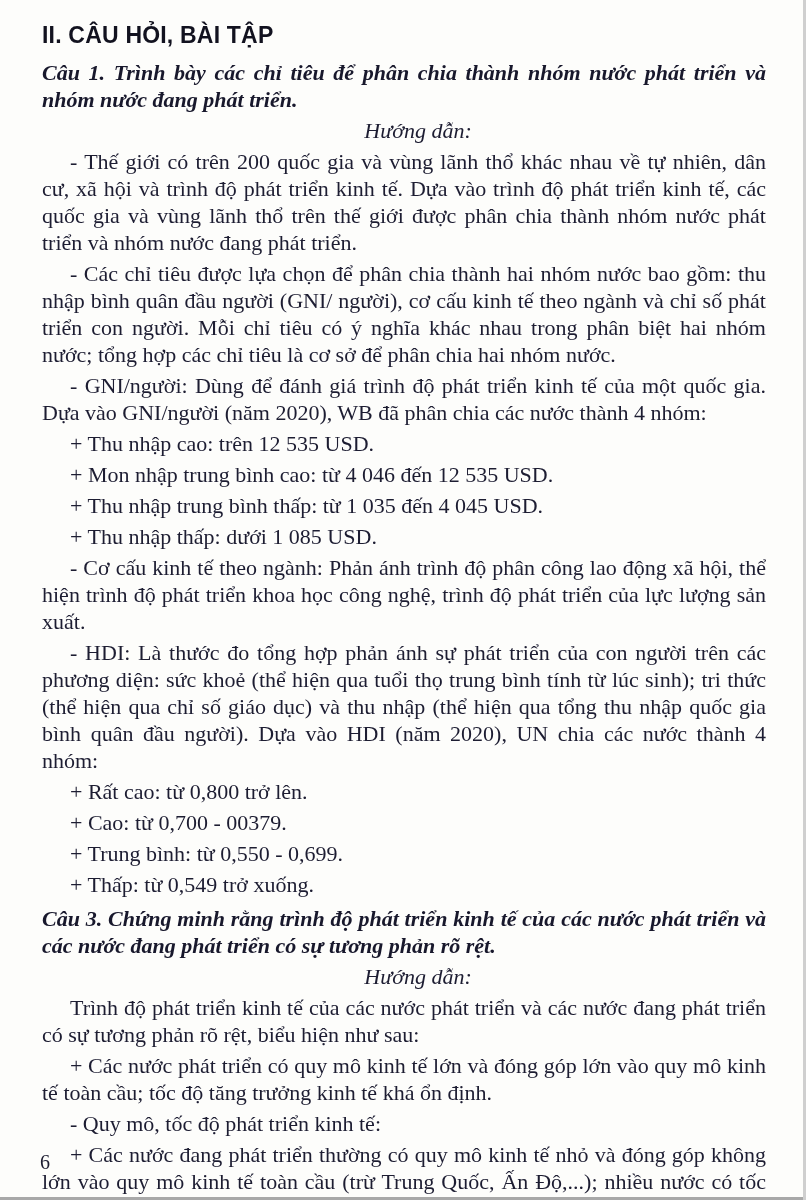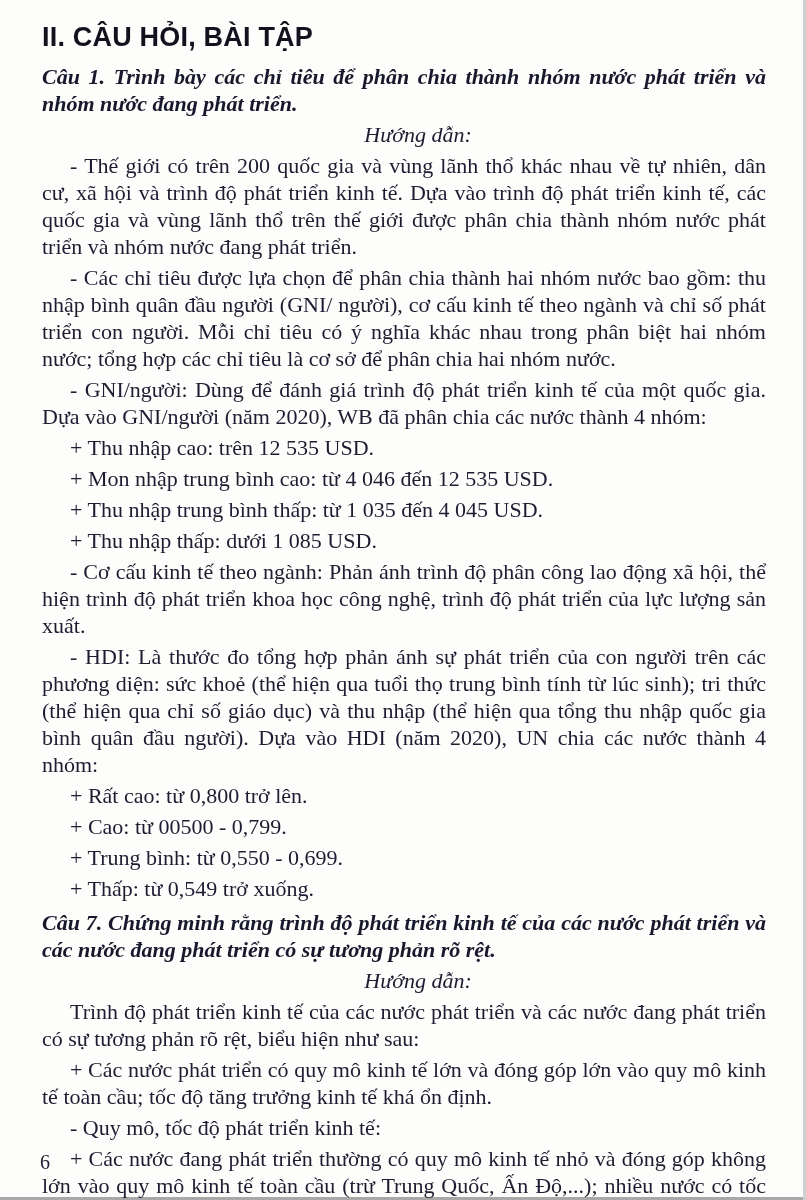--- a/index.html
+++ b/index.html
@@ -16,21 +16,21 @@
     background: #fdfdfb;
     color: #1d1d32;
     box-sizing: border-box;
     padding: 22px 40px 0 42px;
     overflow: hidden;
     box-shadow: inset -3px 0 0 #cfcfcf, inset 0 -3px 0 #a8a8a8;
   }
   .section-title {
     font-family: "Liberation Sans", "DejaVu Sans", sans-serif;
     font-weight: bold;
-    font-size: 27px;
+    font-size: 23px;
     letter-spacing: 0.2px;
     color: #12121f;
     margin: 0 0 10px 0;
   }
   p {
     margin: 4px 0;
     font-size: 22px;
     line-height: 27px;
     text-align: justify;
   }
@@ -69,24 +69,24 @@
   <p class="para">- Thế giới có trên 200 quốc gia và vùng lãnh thổ khác nhau về tự nhiên, dân cư, xã hội và trình độ phát triển kinh tế. Dựa vào trình độ phát triển kinh tế, các quốc gia và vùng lãnh thổ trên thế giới được phân chia thành nhóm nước phát triển và nhóm nước đang phát triển.</p>
   <p class="para">- Các chỉ tiêu được lựa chọn để phân chia thành hai nhóm nước bao gồm: thu nhập bình quân đầu người (GNI/ người), cơ cấu kinh tế theo ngành và chỉ số phát triển con người. Mỗi chỉ tiêu có ý nghĩa khác nhau trong phân biệt hai nhóm nước; tổng hợp các chỉ tiêu là cơ sở để phân chia hai nhóm nước.</p>
   <p class="para">- GNI/người: Dùng để đánh giá trình độ phát triển kinh tế của một quốc gia. Dựa vào GNI/người (năm 2020), WB đã phân chia các nước thành 4 nhóm:</p>
   <p class="para">+ Thu nhập cao: trên 12 535 USD.</p>
   <p class="para">+ Mon nhập trung bình cao: từ 4 046 đến 12 535 USD.</p>
   <p class="para">+ Thu nhập trung bình thấp: từ 1 035 đến 4 045 USD.</p>
   <p class="para">+ Thu nhập thấp: dưới 1 085 USD.</p>
   <p class="para">- Cơ cấu kinh tế theo ngành: Phản ánh trình độ phân công lao động xã hội, thể hiện trình độ phát triển khoa học công nghệ, trình độ phát triển của lực lượng sản xuất.</p>
   <p class="para">- HDI: Là thước đo tổng hợp phản ánh sự phát triển của con người trên các phương diện: sức khoẻ (thể hiện qua tuổi thọ trung bình tính từ lúc sinh); tri thức (thể hiện qua chỉ số giáo dục) và thu nhập (thể hiện qua tổng thu nhập quốc gia bình quân đầu người). Dựa vào HDI (năm 2020), UN chia các nước thành 4 nhóm:</p>
   <p class="para">+ Rất cao: từ 0,800 trở lên.</p>
-  <p class="para">+ Cao: từ 00500 - 0,799.</p>
+  <p class="para">+ Cao: từ 0,700 - 00379.</p>
   <p class="para">+ Trung bình: từ 0,550 - 0,699.</p>
   <p class="para">+ Thấp: từ 0,549 trở xuống.</p>
-  <p class="question">Câu 7. Chứng minh rằng trình độ phát triển kinh tế của các nước phát triển và các nước đang phát triển có sự tương phản rõ rệt.</p>
+  <p class="question">Câu 3. Chứng minh rằng trình độ phát triển kinh tế của các nước phát triển và các nước đang phát triển có sự tương phản rõ rệt.</p>
   <p class="guide">Hướng dẫn:</p>
   <p class="para">Trình độ phát triển kinh tế của các nước phát triển và các nước đang phát triển có sự tương phản rõ rệt, biểu hiện như sau:</p>
   <p class="para">+ Các nước phát triển có quy mô kinh tế lớn và đóng góp lớn vào quy mô kinh tế toàn cầu; tốc độ tăng trưởng kinh tế khá ổn định.</p>
   <p class="para">- Quy mô, tốc độ phát triển kinh tế:</p>
   <p class="para">+ Các nước đang phát triển thường có quy mô kinh tế nhỏ và đóng góp không lớn vào quy mô kinh tế toàn cầu (trừ Trung Quốc, Ấn Độ,...); nhiều nước có tốc độ tăng trưởng khá nhanh.</p>
 
   <div class="page-number">6</div>
 
 </div>
 

